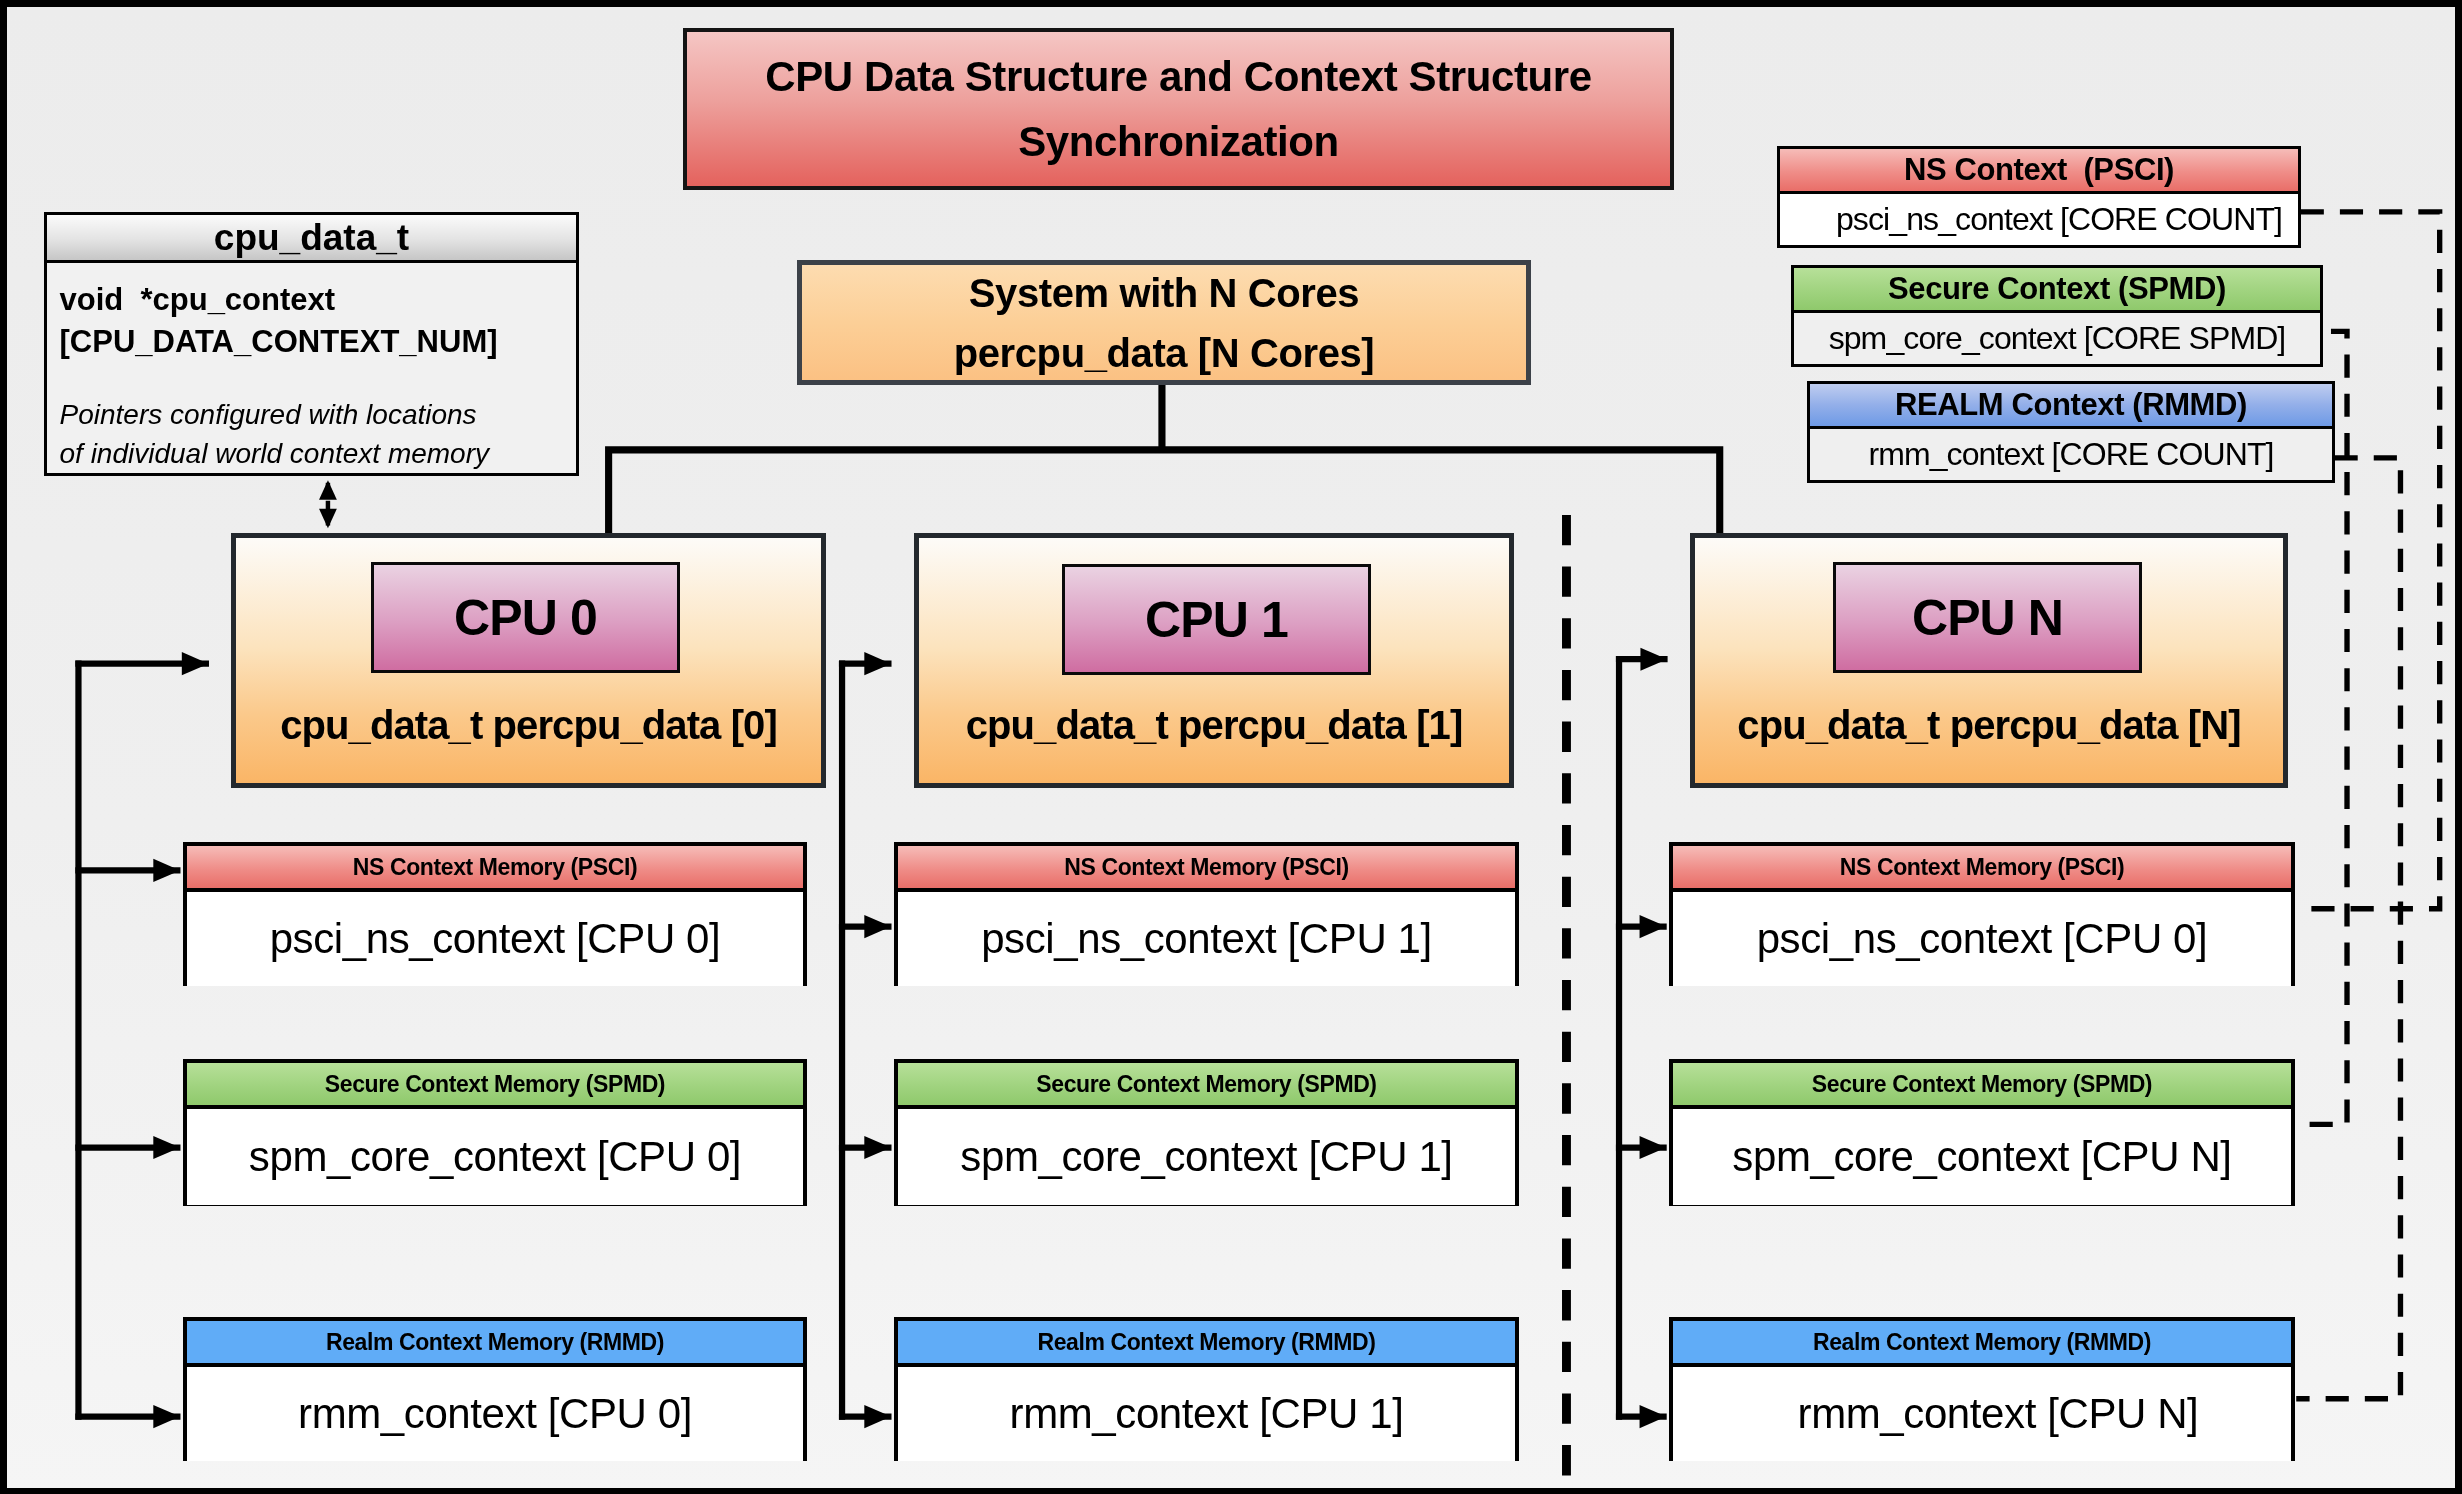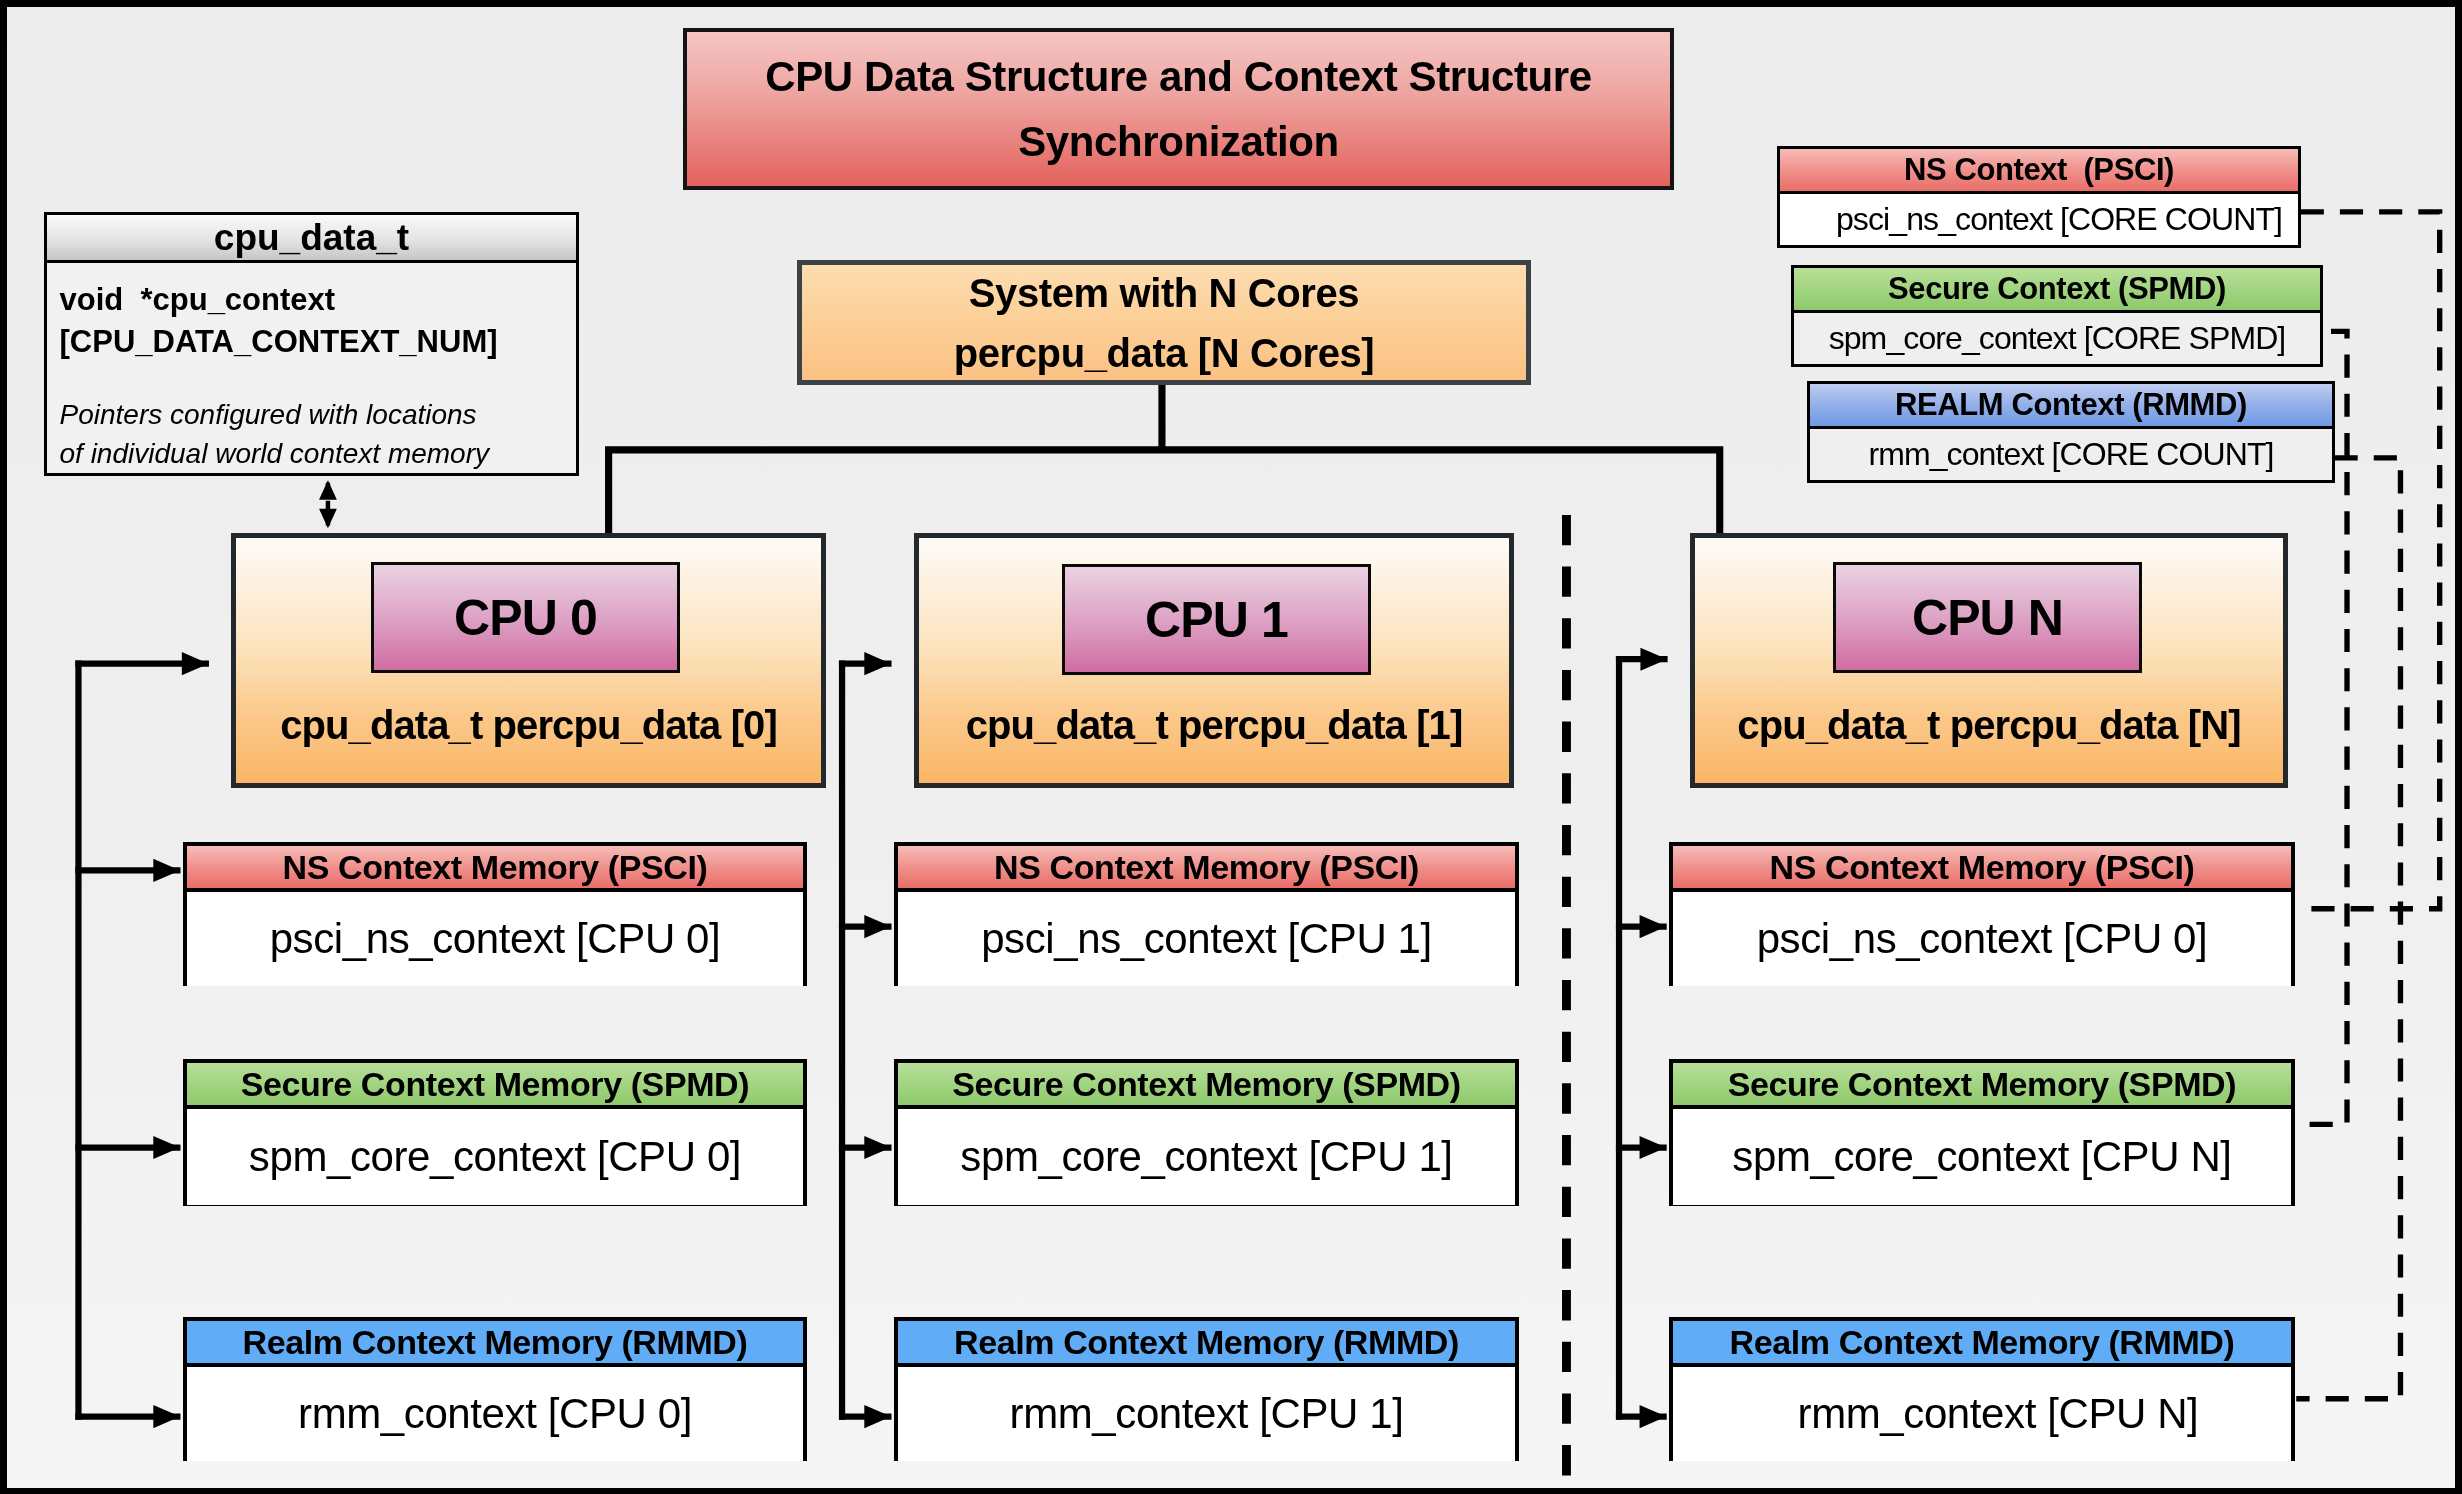--- a/index.html
+++ b/index.html
@@ -43,21 +43,21 @@
   .cpu-box{border:5.3px solid #23282d;
     background:linear-gradient(180deg,#fdfbf8 0%,#fce3bd 45%,#fbc98b 72%,#fab566 100%);margin-left:20px;}
   .chip{position:absolute; width:303px; height:105px; border:3.6px solid #0a0a0a;
     background:linear-gradient(180deg,#ead2e2 0%,#dc9ec2 55%,#cf6da1 100%);
     font-weight:bold; font-size:50px; letter-spacing:-0.9px;}
   .cpu-label{position:absolute; left:0; right:0; top:165px; height:45px;
     font-weight:bold; font-size:40px; letter-spacing:-0.9px;}
 
   
   .mem{border:4.5px solid #000; background:#ffffff;}
-  .mem .hd{height:42px; border-bottom:4.5px solid #000; font-weight:bold; font-size:34px; letter-spacing:-0.4px;}
+  .mem .hd{height:42px; border-bottom:4.5px solid #000; font-weight:bold; font-size:23px; letter-spacing:-0.4px;}
   .mem .bd{font-size:42px; letter-spacing:-0.4px; background:#ffffff;}
   .hd-blue-flat{background:#60acf7;}
 </style>
 </head>
 <body>
 
 <div id="canvas">
 
   <svg class="abs" style="left:0;top:0;" width="2448" height="1480" viewBox="0 0 2747 1661">
     <defs>

